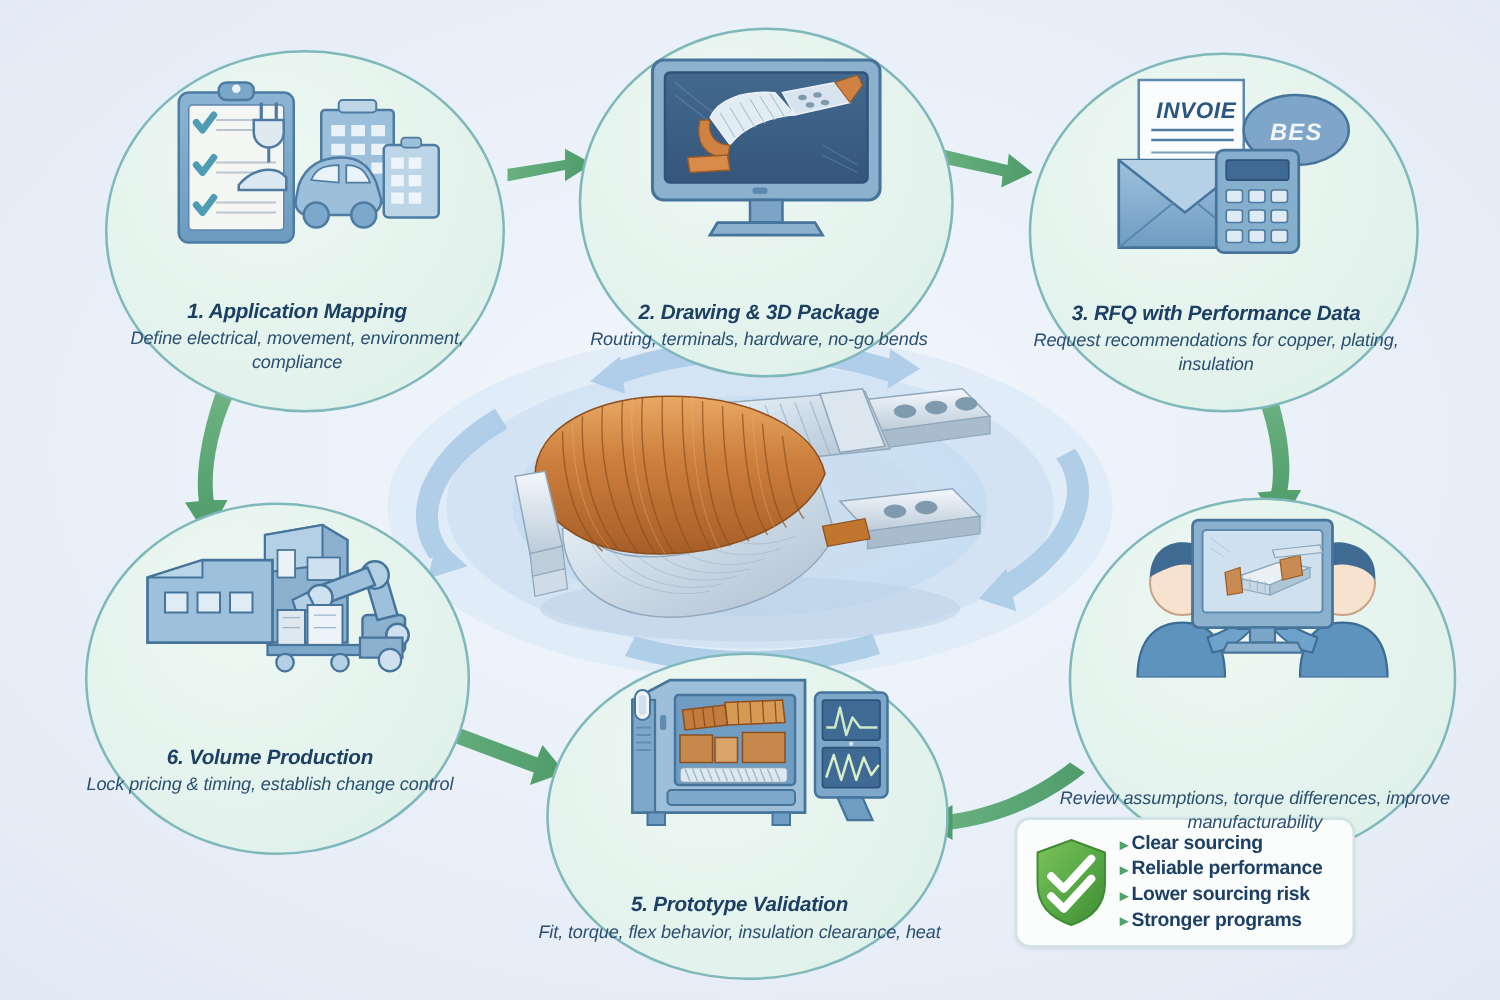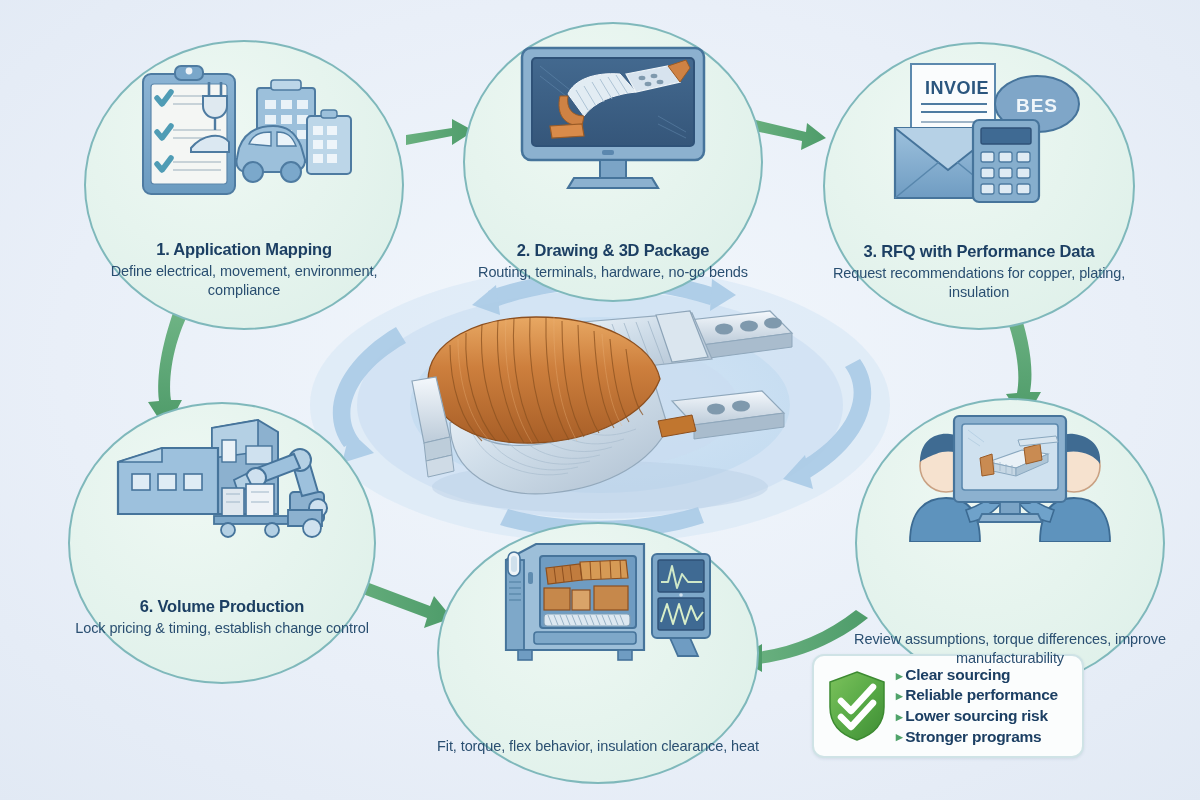--- a/index.html
+++ b/index.html
@@ -16,23 +16,24 @@
     position: absolute; left: 0; top: 0; width: 1200px; height: 800px;
     pointer-events: none;
   }
   
   .step {
     position: absolute;
     border-radius: 50%;
     background: radial-gradient(circle at 40% 32%, #eef8f3 0%, #e6f4ee 45%, #dcefe8 100%);
     border: 2px solid #7fb8bb;
     display: flex; flex-direction: column;
-    align-items: center; justify-content: flex-end;
+    align-items: flex-end; justify-content: flex-end;
     text-align: center;
     overflow: visible;
+    font-style: italic;
   }
   .step-art {
     position: absolute; left: 50%; transform: translateX(-50%);
     top: 14px;
   }
   .step-text { position: relative; z-index: 3; width: 104%; padding-bottom: 8px; }
   .step-title {
     font-size: 16.5px; font-weight: bold; color: #1c3f63;
     letter-spacing: -0.2px; line-height: 1.15; margin-bottom: 3px;
   }
@@ -523,20 +524,21 @@
         <rect x="168" y="16" width="58" height="84" rx="5" fill="#7ea8c9" stroke="#46749b" stroke-width="2"></rect>
         <rect x="174" y="22" width="46" height="32" rx="2" fill="#3f6a93" stroke="#2f5278" stroke-width="1.4"></rect>
         <polyline points="177,44 184,44 188,28 193,50 198,36 204,44 218,44" fill="none" stroke="#cfe8c8" stroke-width="2" stroke-linejoin="round"></polyline>
         <rect x="174" y="60" width="46" height="32" rx="2" fill="#3f6a93" stroke="#2f5278" stroke-width="1.4"></rect>
         <polyline points="177,84 183,66 189,86 195,66 201,86 207,68 213,82 219,74" fill="none" stroke="#d8eec9" stroke-width="2" stroke-linejoin="round"></polyline>
         <circle cx="197" cy="57" r="1.8" fill="#cfe1ef"></circle>
         <path d="M186 100 L 206 100 L 214 118 L 194 118 Z" fill="#6f9cc2" stroke="#46749b" stroke-width="1.8"></path>
       </svg>
     </div>
     <div class="step-text">
+      <div class="step-title">5. Prototype Validation</div>
       <div class="step-desc">Fit, torque, flex behavior, insulation clearance, heat</div>
     </div>
   </div>
 
   <div class="step" id="step-6">
     <div class="step-art">
       <svg width="232" height="130" viewBox="0 0 232 130">
 
         <path d="M106 10 L 152 2 L 172 14 L 172 96 L 106 96 Z" fill="#8cb1cf" stroke="#46749b" stroke-width="2"></path>
         <path d="M106 10 L 152 2 L 152 34 L 106 40 Z" fill="#b4d0e4" stroke="#46749b" stroke-width="1.6"></path>

